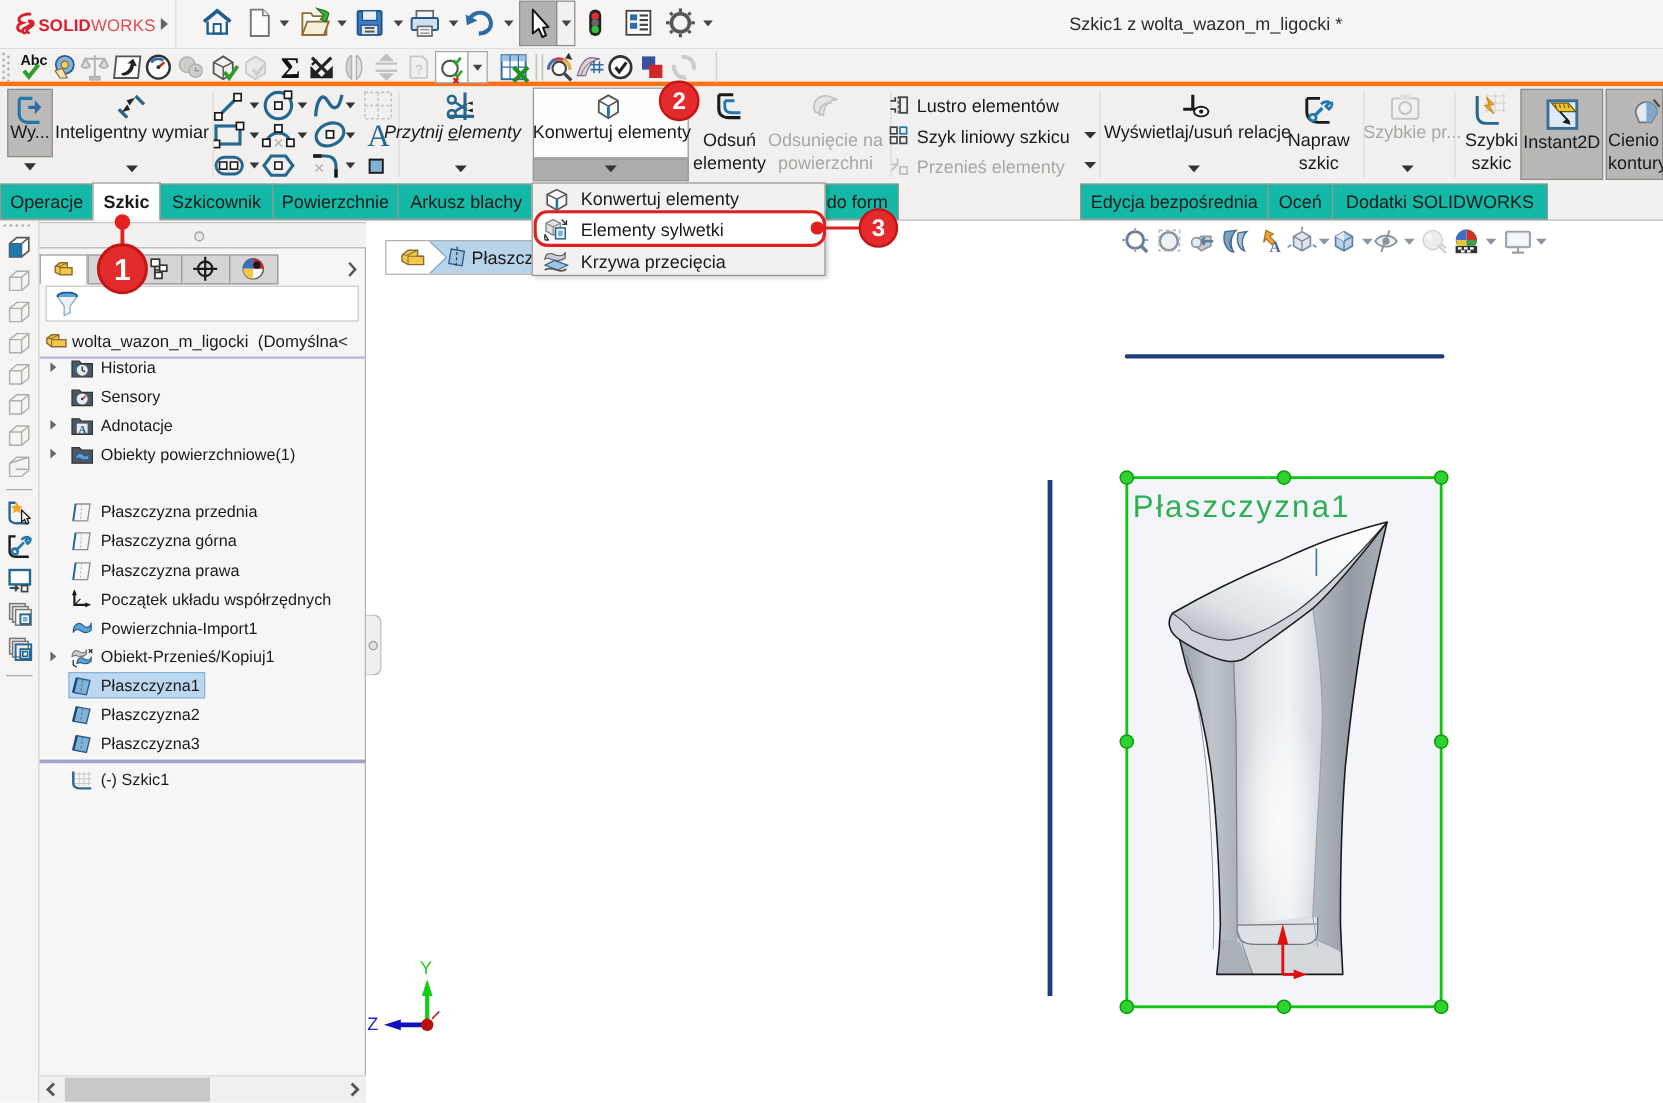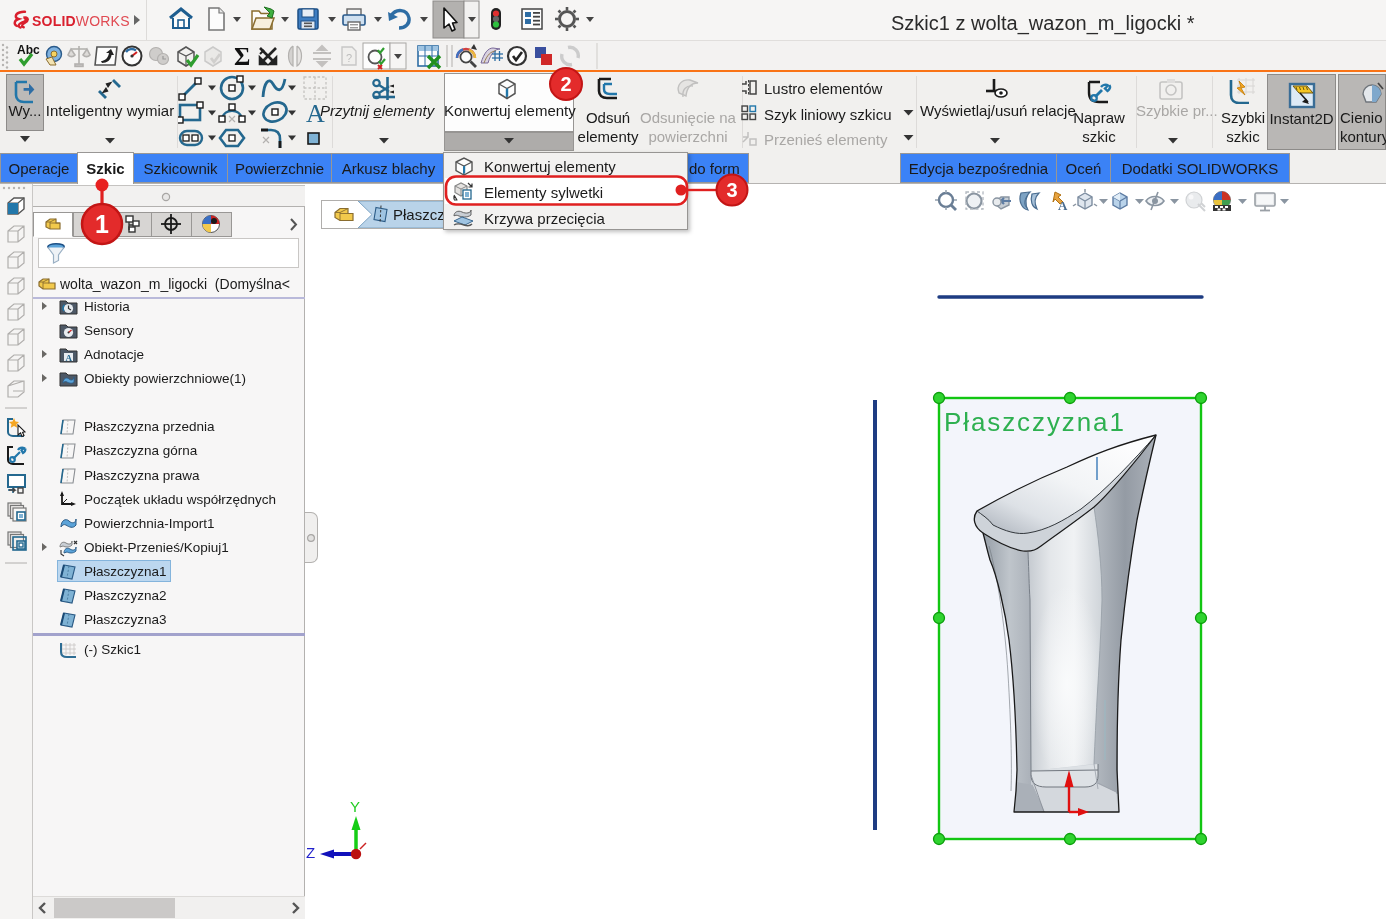--- a/index.html
+++ b/index.html
@@ -102,24 +102,24 @@
         <line x1="-9" y1="0" x2="-12" y2="0"></line>
           <line x1="9" y1="0" x2="12" y2="0"></line>
         <line x1="-6.5" y1="-6.5" x2="-8.5" y2="-8.5"></line>
           <line x1="6.5" y1="6.5" x2="8.5" y2="8.5"></line>
         <line x1="-6.5" y1="6.5" x2="-8.5" y2="8.5"></line>
           <line x1="6.5" y1="-6.5" x2="8.5" y2="-8.5"></line>
       </g>
     </g>
     <path d="M426 17 L434 17 L430 22 Z" fill="#444"></path>
   </svg>
-  <div class="txt" style="left:891px;top:12px;font-size:20px;color:#2b2b2b;">Szkic1 z wolta_wazon_m_ligocki *</div>
+  <div class="txt" style="left:891px;top:12px;font-size:15px;color:#2b2b2b;">Szkic1 z wolta_wazon_m_ligocki *</div>
 </div>
 
-<div class="abs" id="toolbar2" style="left:0;top:41px;width:1386px;height:31px;background:#f3f2f1;border-bottom:2px solid #f97316;box-sizing:border-box;">
+<div class="abs" id="toolbar2" style="left:0;top:41px;width:1386px;height:31px;background:#f3f2f1;border-bottom:4px solid #f97316;box-sizing:border-box;">
   <svg class="abs" style="left:0;top:0;" width="620" height="30" viewBox="0 0 620 30">
 
     <g fill="#b5b3b1">
       <circle cx="3" cy="4" r="1.2"></circle>
         <circle cx="3" cy="9" r="1.2"></circle>
         <circle cx="3" cy="14" r="1.2"></circle>
         <circle cx="3" cy="19" r="1.2"></circle>
         <circle cx="3" cy="24" r="1.2"></circle>
       <circle cx="7" cy="6.5" r="1.2"></circle>
         <circle cx="7" cy="11.5" r="1.2"></circle>
@@ -467,21 +467,21 @@
     <path d="M5 14 A9 9 0 0 1 23 14 L18 22 L8 22 Z" fill="#e4e8ec" stroke="#70767c" stroke-width="1.4"></path>
     <path d="M14 5 A9 9 0 0 1 23 14 L18 22 L14 22 Z" fill="#7fa8cc"></path>
     <path d="M20 3 L25 9" stroke="#444" stroke-width="1.8"></path>
   </svg>
   <div class="txt" style="left:1340px;top:36px;width:60px;text-align:left;line-height:19px;">Cienio<br>kontury</div>
 </div>
 
 <div class="abs" id="tabrow" style="left:0;top:152px;width:1386px;height:32px;background:#f1f0ee;font-size:15px;">
   <style>
     .tab{position:absolute;top:1px;height:30px;line-height:30px;text-align:center;
-         background:#3b82f6;border:1px solid #999795;box-sizing:border-box;color:#1a1a1a;}
+         background:#14b8a6;border:1px solid #999795;box-sizing:border-box;color:#1a1a1a;}
   </style>
   <div class="abs" style="left:0;top:31px;width:1386px;height:1px;background:#b5b3b1;"></div>
   <div class="tab" style="left:0px;width:78px;">Operacje</div>
   <div class="tab" style="left:77px;width:57px;top:0px;height:32px;line-height:32px;background:#ffffff;border-bottom:none;font-weight:bold;">Szkic</div>
   <div class="tab" style="left:133px;width:95px;">Szkicownik</div>
   <div class="tab" style="left:227px;width:105px;">Powierzchnie</div>
   <div class="tab" style="left:331px;width:115px;">Arkusz blachy</div>
   <div class="tab" style="left:445px;width:304px;">
       <span style="position:absolute;left:243px;top:0;">do form</span>
     </div>

